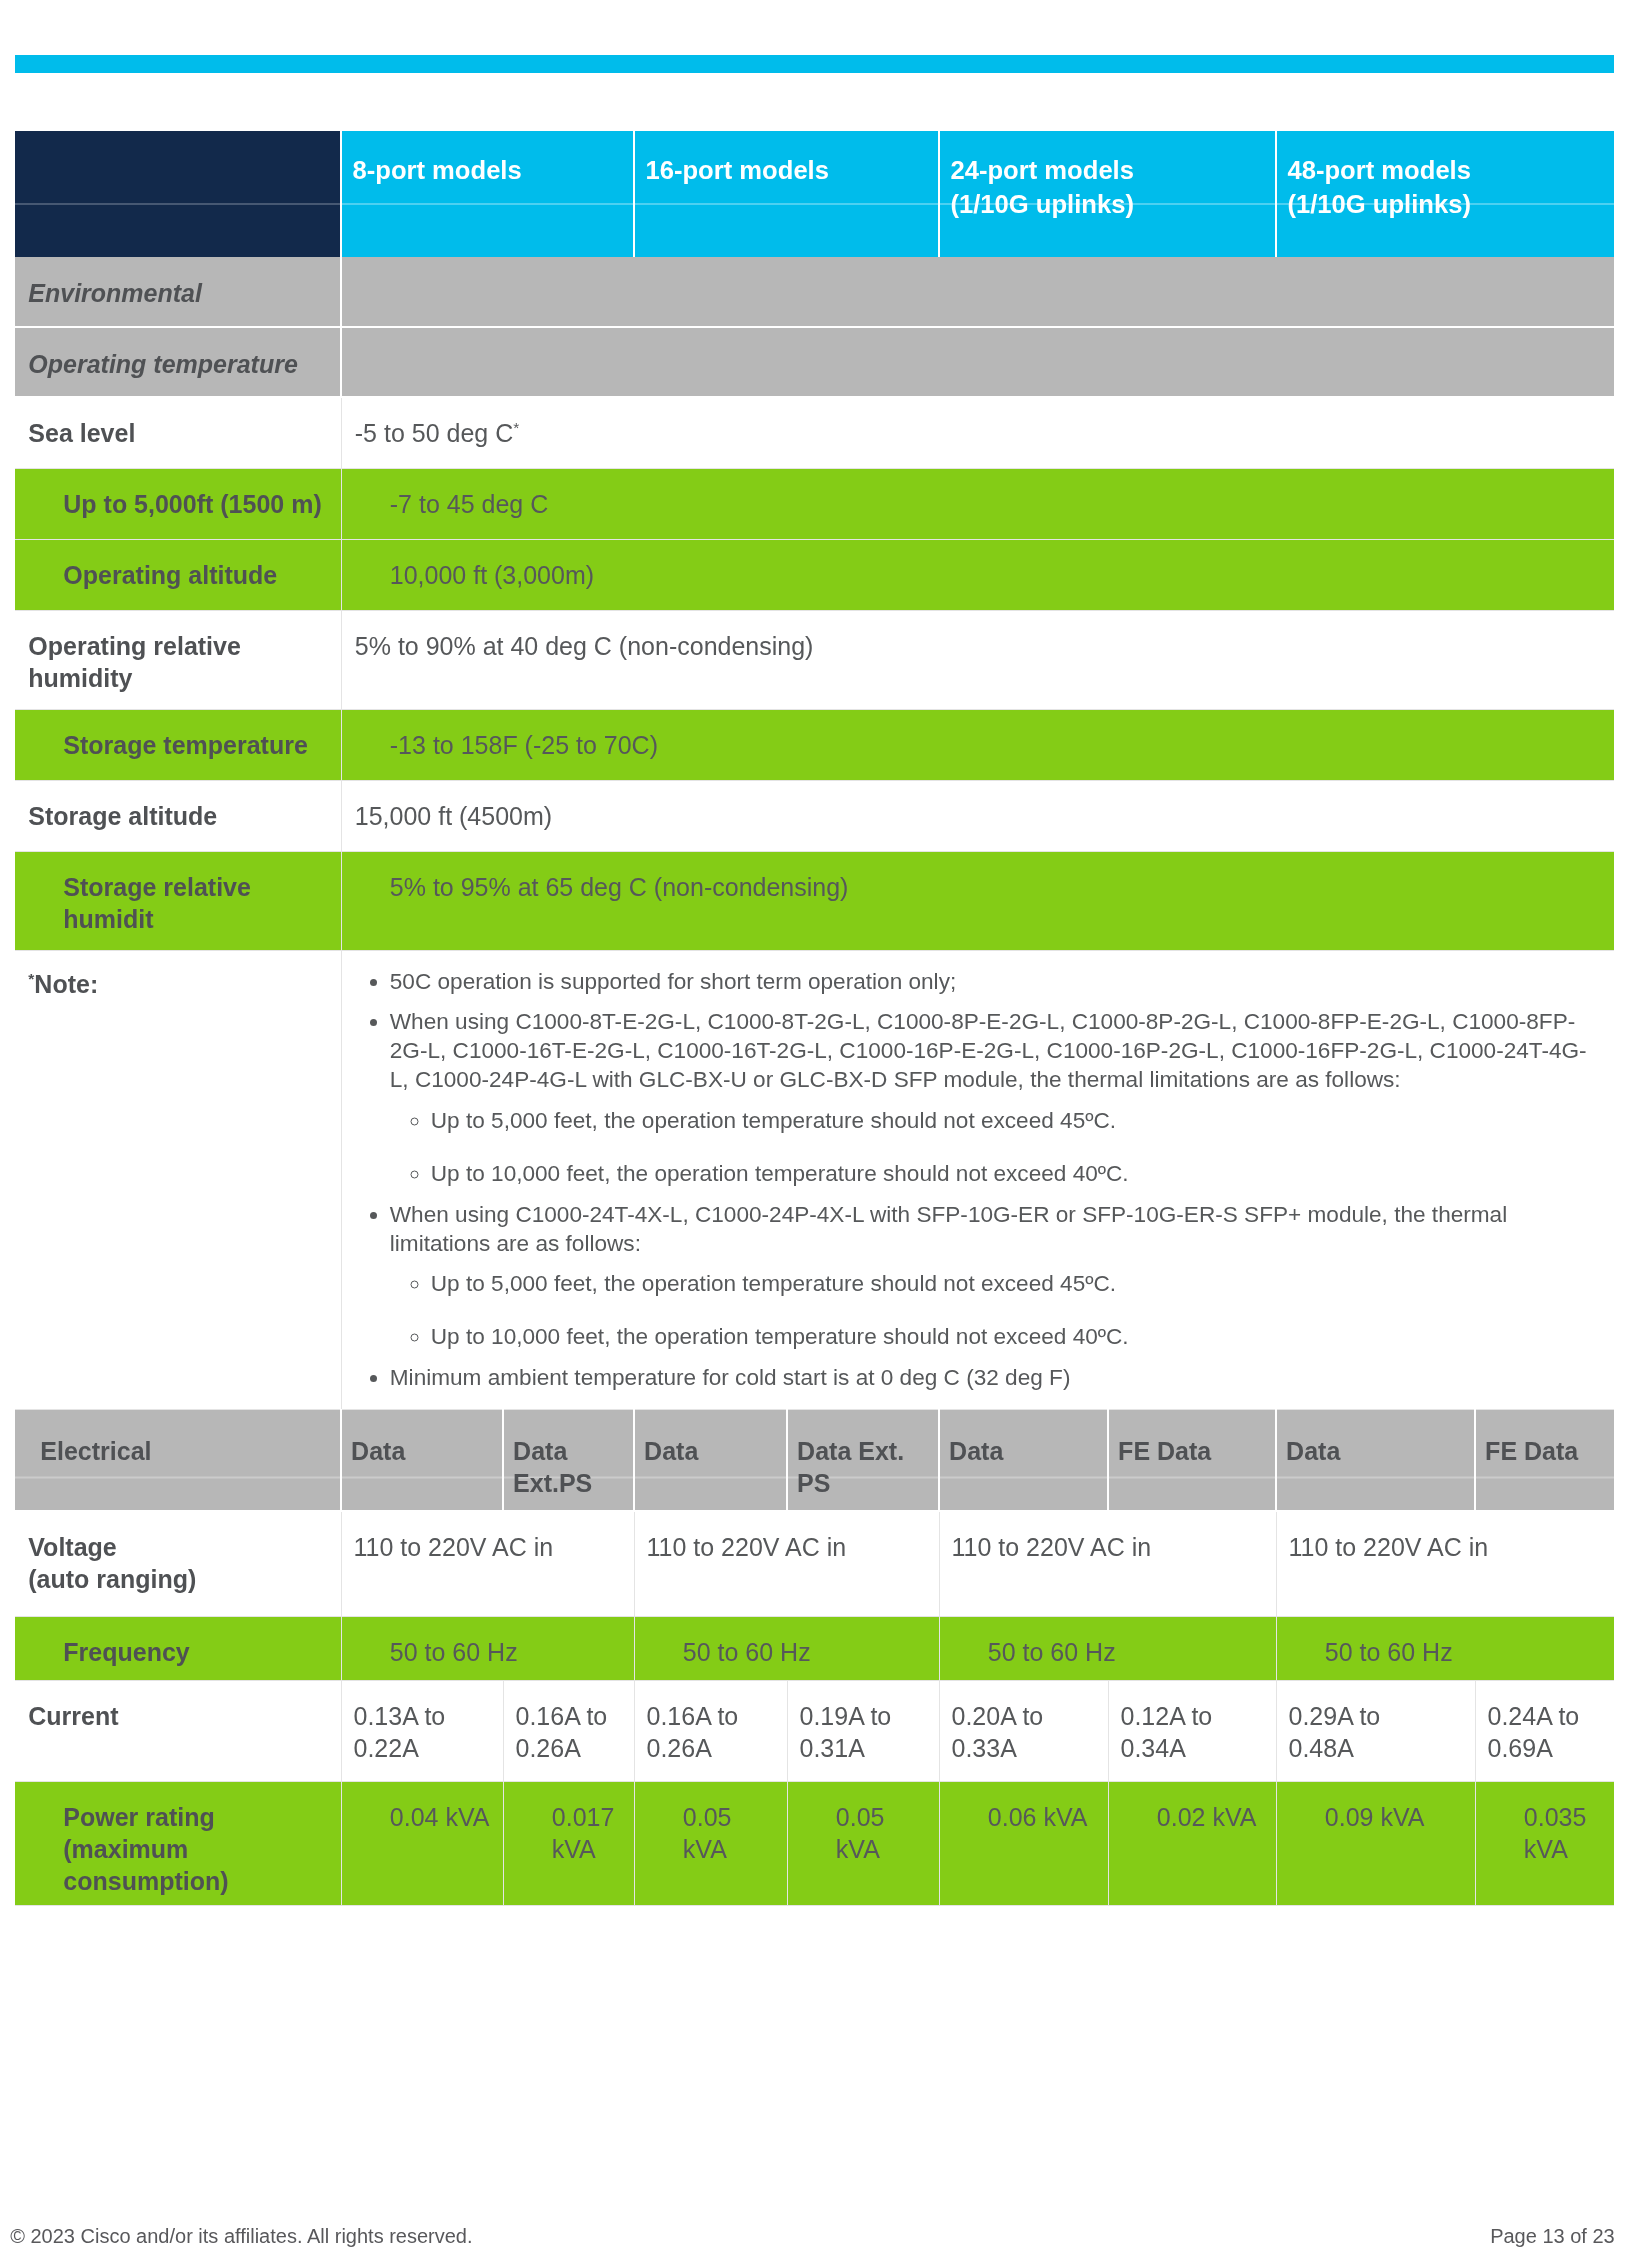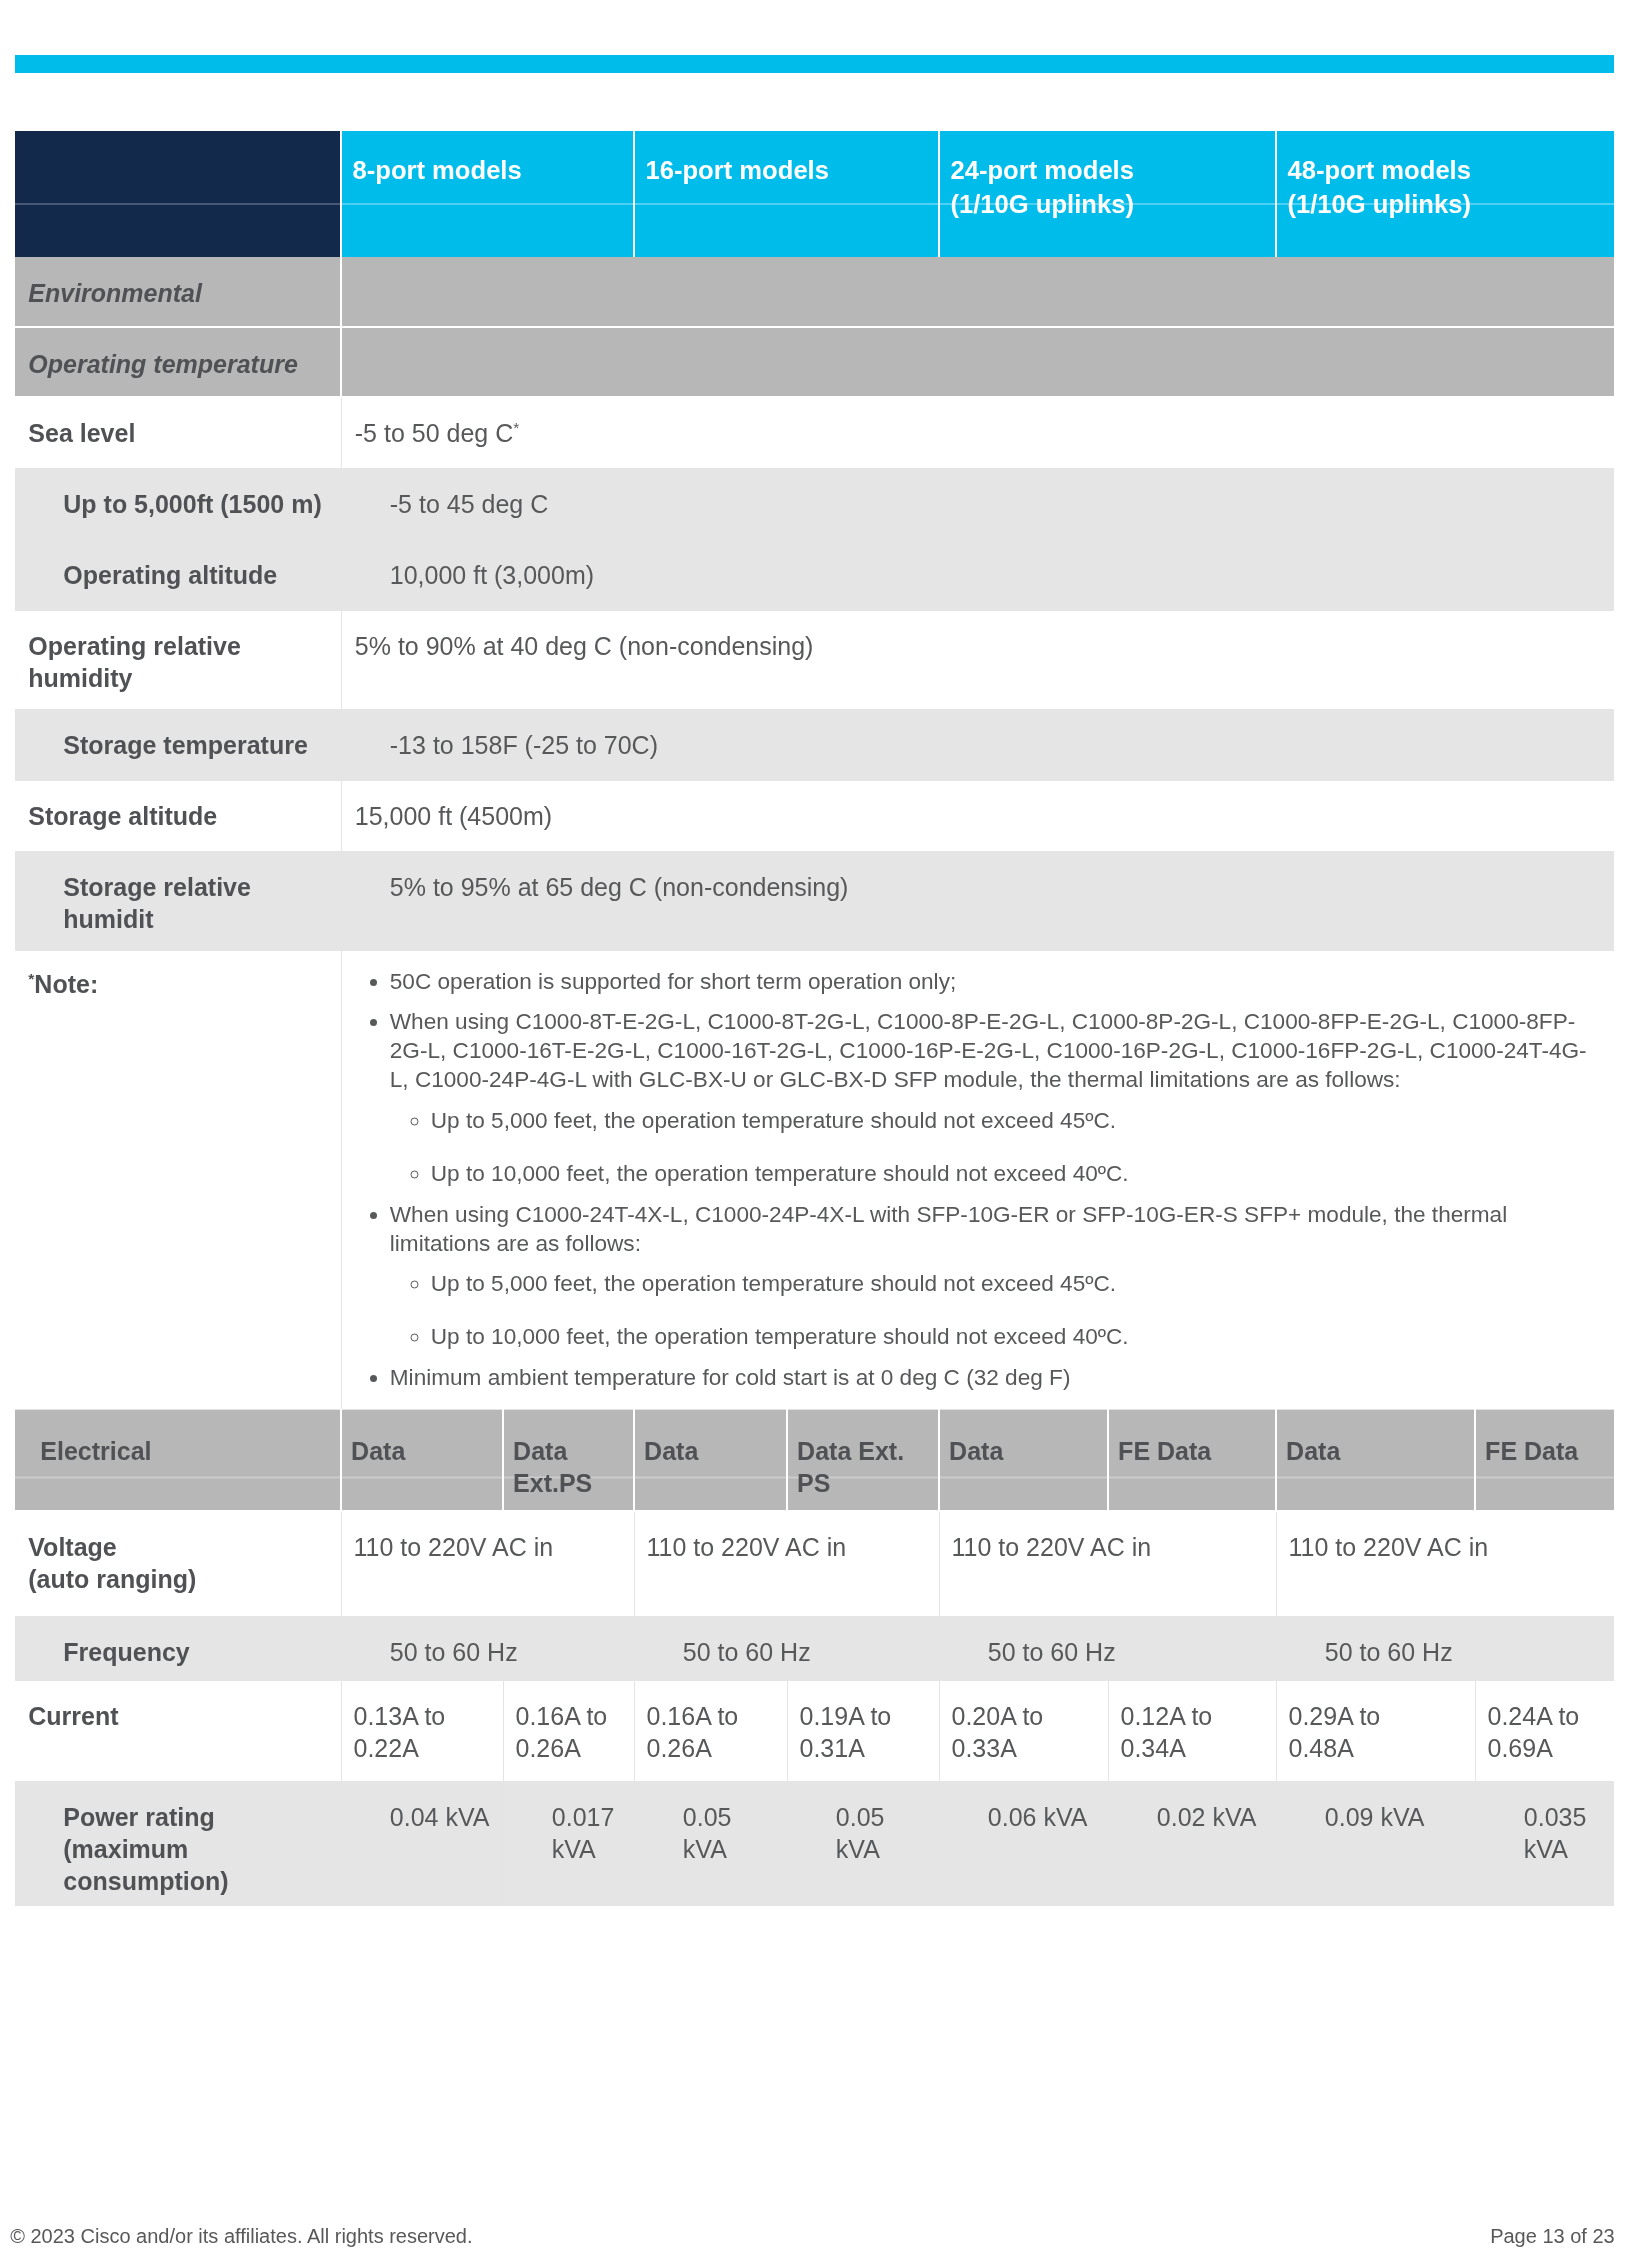--- a/index.html
+++ b/index.html
@@ -42,21 +42,21 @@
   tr.sec-row td { height:70px; padding-top:20px;font-style:italic; }
   td.sec-rest { border-left:2.2px solid #ffffff; }
   
   tr.ehead-row td { height:101px; padding-top:25px; padding-left:8.8px;
     background-image:linear-gradient(to bottom, rgba(255,255,255,0) 0px, rgba(255,255,255,0) 66px,
       rgba(255,255,255,0.28) 66px, rgba(255,255,255,0.28) 68px, rgba(255,255,255,0) 68px);
   }
   tr.ehead-row td:first-child { padding-left:25px; }
   
   tr.data td { border-bottom:1.5px solid #E4E4E4; }
-  tr.alt td { background-color:#e5e5e5;padding-left:48px; }
+  tr.alt td { background-color:#84cc16;padding-left:48px; }
   td.lbl { font-weight:bold; color:#4F5154; white-space:pre-line; }
   td.val { border-left:1.5px solid #E4E4E4; }
   td.vpre { white-space:pre-line; padding-left:11.7px; }
   tr.h97  td { height:71px; }
   tr.h136 td { height:99px; }
   tr.h140 td { height:106px; }
   tr.h98  td { height:64px; }
   tr.h139 td { height:101px; }
   tr.h190 td { height:111px; }
   sup.ast { font-size:0.62em; vertical-align:super; line-height:0; }
@@ -117,21 +117,21 @@
     <td class="sec">Operating temperature</td>
     <td class="sec sec-rest" colspan="8"></td>
   </tr>
 
   <tr class="data h97">
     <td class="lbl">Sea level</td>
     <td class="val" colspan="8"><span>-5 to 50 deg C</span><sup class="ast">*</sup></td>
   </tr>
   <tr class="data alt h97">
     <td class="lbl">Up to 5,000ft (1500 m)</td>
-    <td class="val" colspan="8">-5 to 45 deg C</td>
+    <td class="val" colspan="8">-7 to 45 deg C</td>
   </tr>
   <tr class="data alt h97">
     <td class="lbl">Operating altitude</td>
     <td class="val" colspan="8">10,000 ft (3,000m)</td>
   </tr>
   <tr class="data h136">
     <td class="lbl">Operating relative
 humidity</td>
     <td class="val" colspan="8">5% to 90% at 40 deg C (non-condensing)</td>
   </tr>

